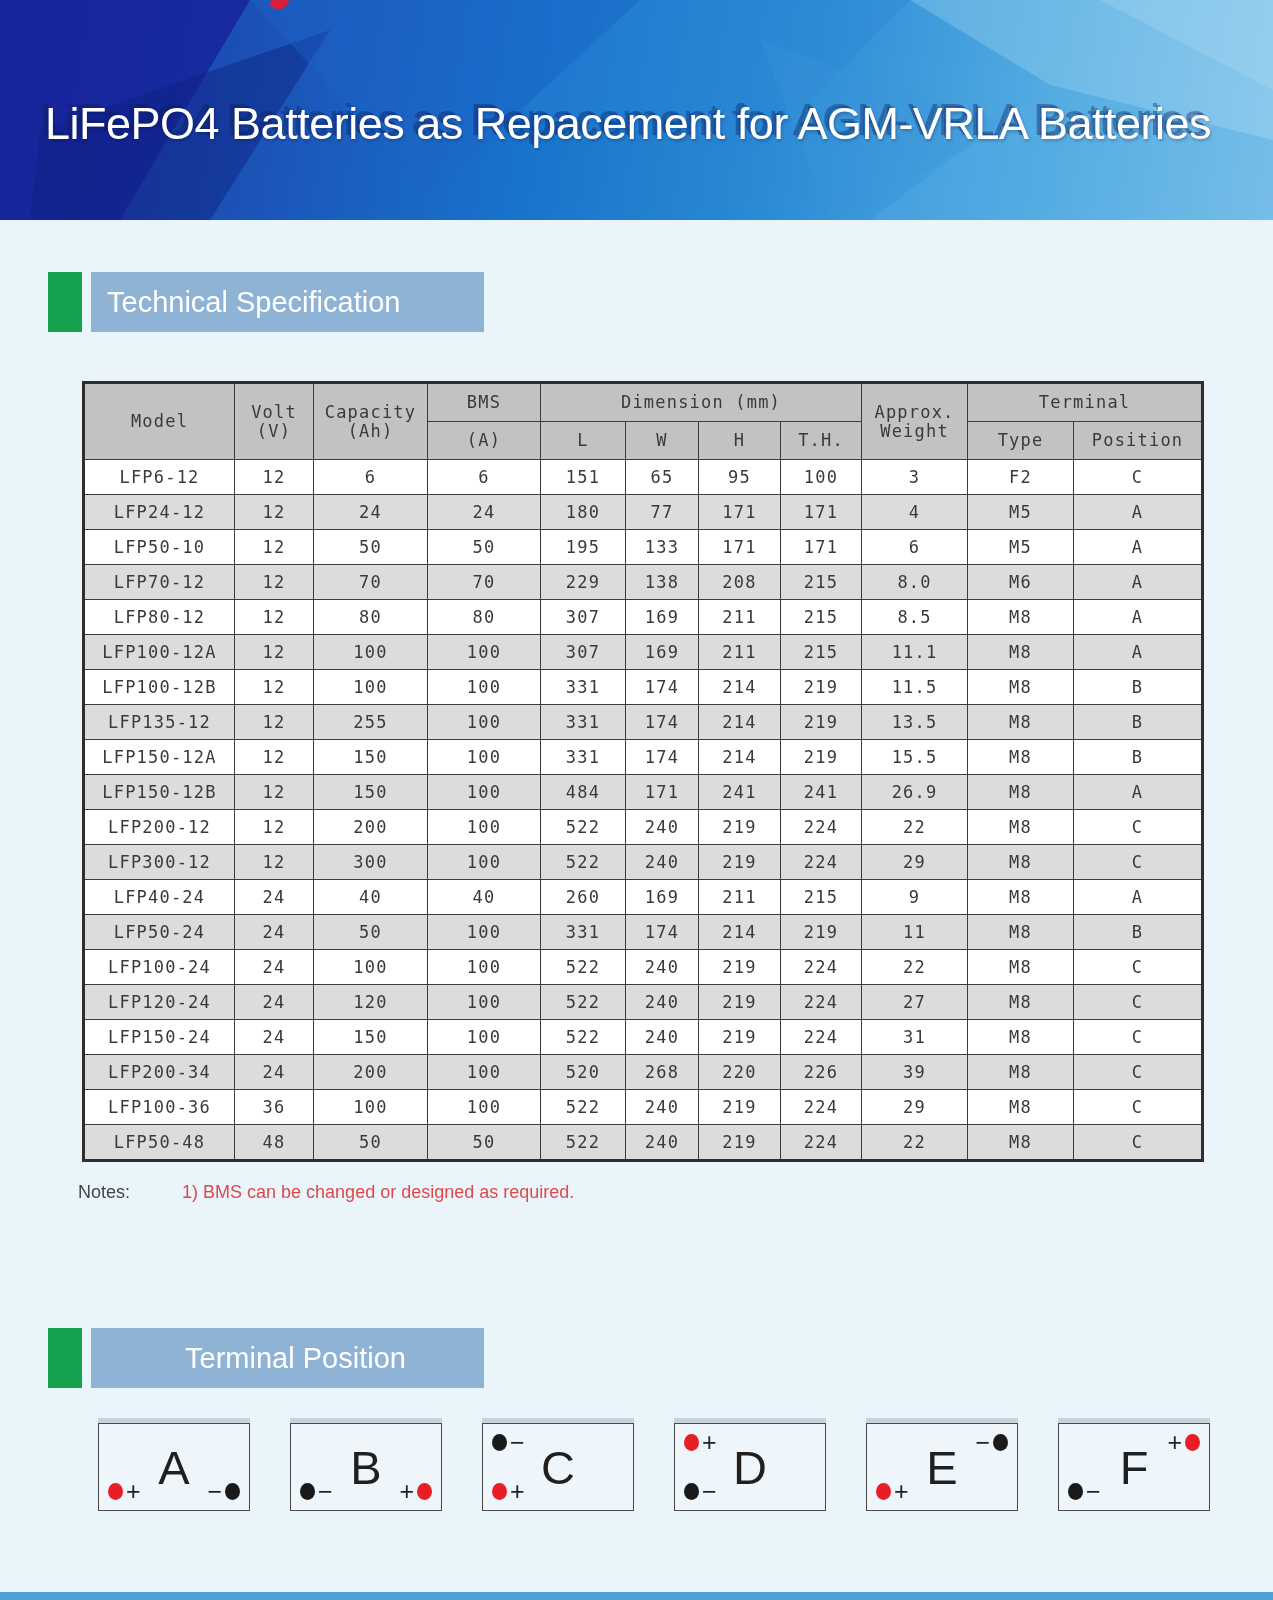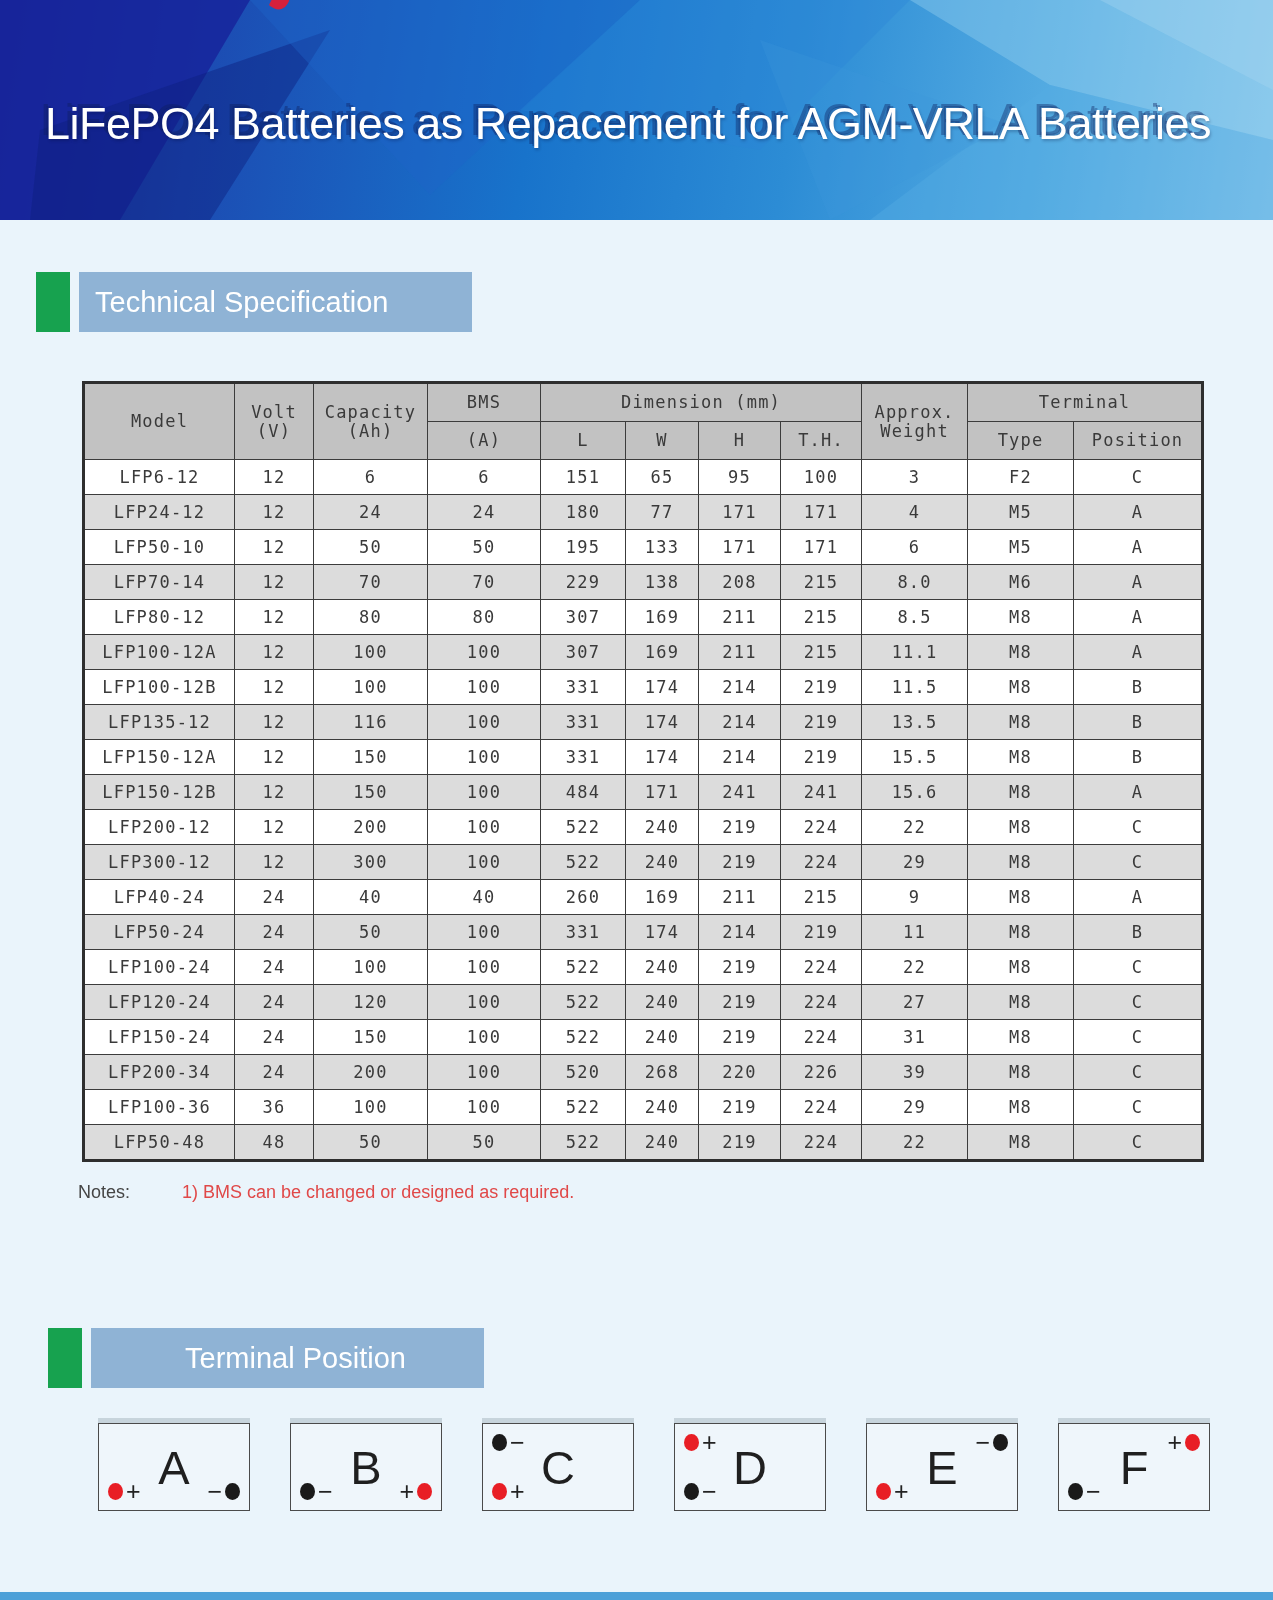--- a/index.html
+++ b/index.html
@@ -26,21 +26,21 @@
     text-shadow:-5px -4px 0 rgba(14,30,92,.38), -2px -2px 0 rgba(14,30,92,.30), 1px 2px 3px rgba(0,10,50,.25);
     white-space:nowrap;
   }
   
   .section-head{position:absolute;display:flex;align-items:stretch;height:60px;}
   .section-head .green-block{width:34px;background:var(--accent-green,#17A24F);}
   .section-head .label-box{
     margin-left:9px;width:377px;display:flex;align-items:center;
     background:var(--label-blue,#8FB3D5);color:#FFFFFF;font-size:29px;font-weight:500;
   }
-  .head-spec{left:36px;top:272px;justify-content:space-between;}
+  .head-spec{left:48px;top:272px;justify-content:space-between;}
   .head-spec .label-box{padding-left:16px;}
   .head-terminal{left:48px;top:1328px;}
   .head-terminal .label-box{justify-content:center;padding-left:16px;}
   
   .spec-table{
     position:absolute;left:82px;top:381px;width:1118px;
     border-collapse:collapse;table-layout:fixed;
     font-family:"DejaVu Sans Mono", monospace;
     font-size:17px;color:#3A3A3A;letter-spacing:1.2px;
   }
@@ -185,21 +185,21 @@
           <td>50</td>
           <td>195</td>
           <td>133</td>
           <td>171</td>
           <td>171</td>
           <td>6</td>
           <td>M5</td>
           <td>A</td>
         </tr>
         <tr>
-          <td>LFP70-14</td>
+          <td>LFP70-12</td>
           <td>12</td>
           <td>70</td>
           <td>70</td>
           <td>229</td>
           <td>138</td>
           <td>208</td>
           <td>215</td>
           <td>8.0</td>
           <td>M6</td>
           <td>A</td>
@@ -239,21 +239,21 @@
           <td>174</td>
           <td>214</td>
           <td>219</td>
           <td>11.5</td>
           <td>M8</td>
           <td>B</td>
         </tr>
         <tr>
           <td>LFP135-12</td>
           <td>12</td>
-          <td>116</td>
+          <td>255</td>
           <td>100</td>
           <td>331</td>
           <td>174</td>
           <td>214</td>
           <td>219</td>
           <td>13.5</td>
           <td>M8</td>
           <td>B</td>
         </tr>
         <tr>
@@ -271,21 +271,21 @@
         </tr>
         <tr>
           <td>LFP150-12B</td>
           <td>12</td>
           <td>150</td>
           <td>100</td>
           <td>484</td>
           <td>171</td>
           <td>241</td>
           <td>241</td>
-          <td>15.6</td>
+          <td>26.9</td>
           <td>M8</td>
           <td>A</td>
         </tr>
         <tr>
           <td>LFP200-12</td>
           <td>12</td>
           <td>200</td>
           <td>100</td>
           <td>522</td>
           <td>240</td>

